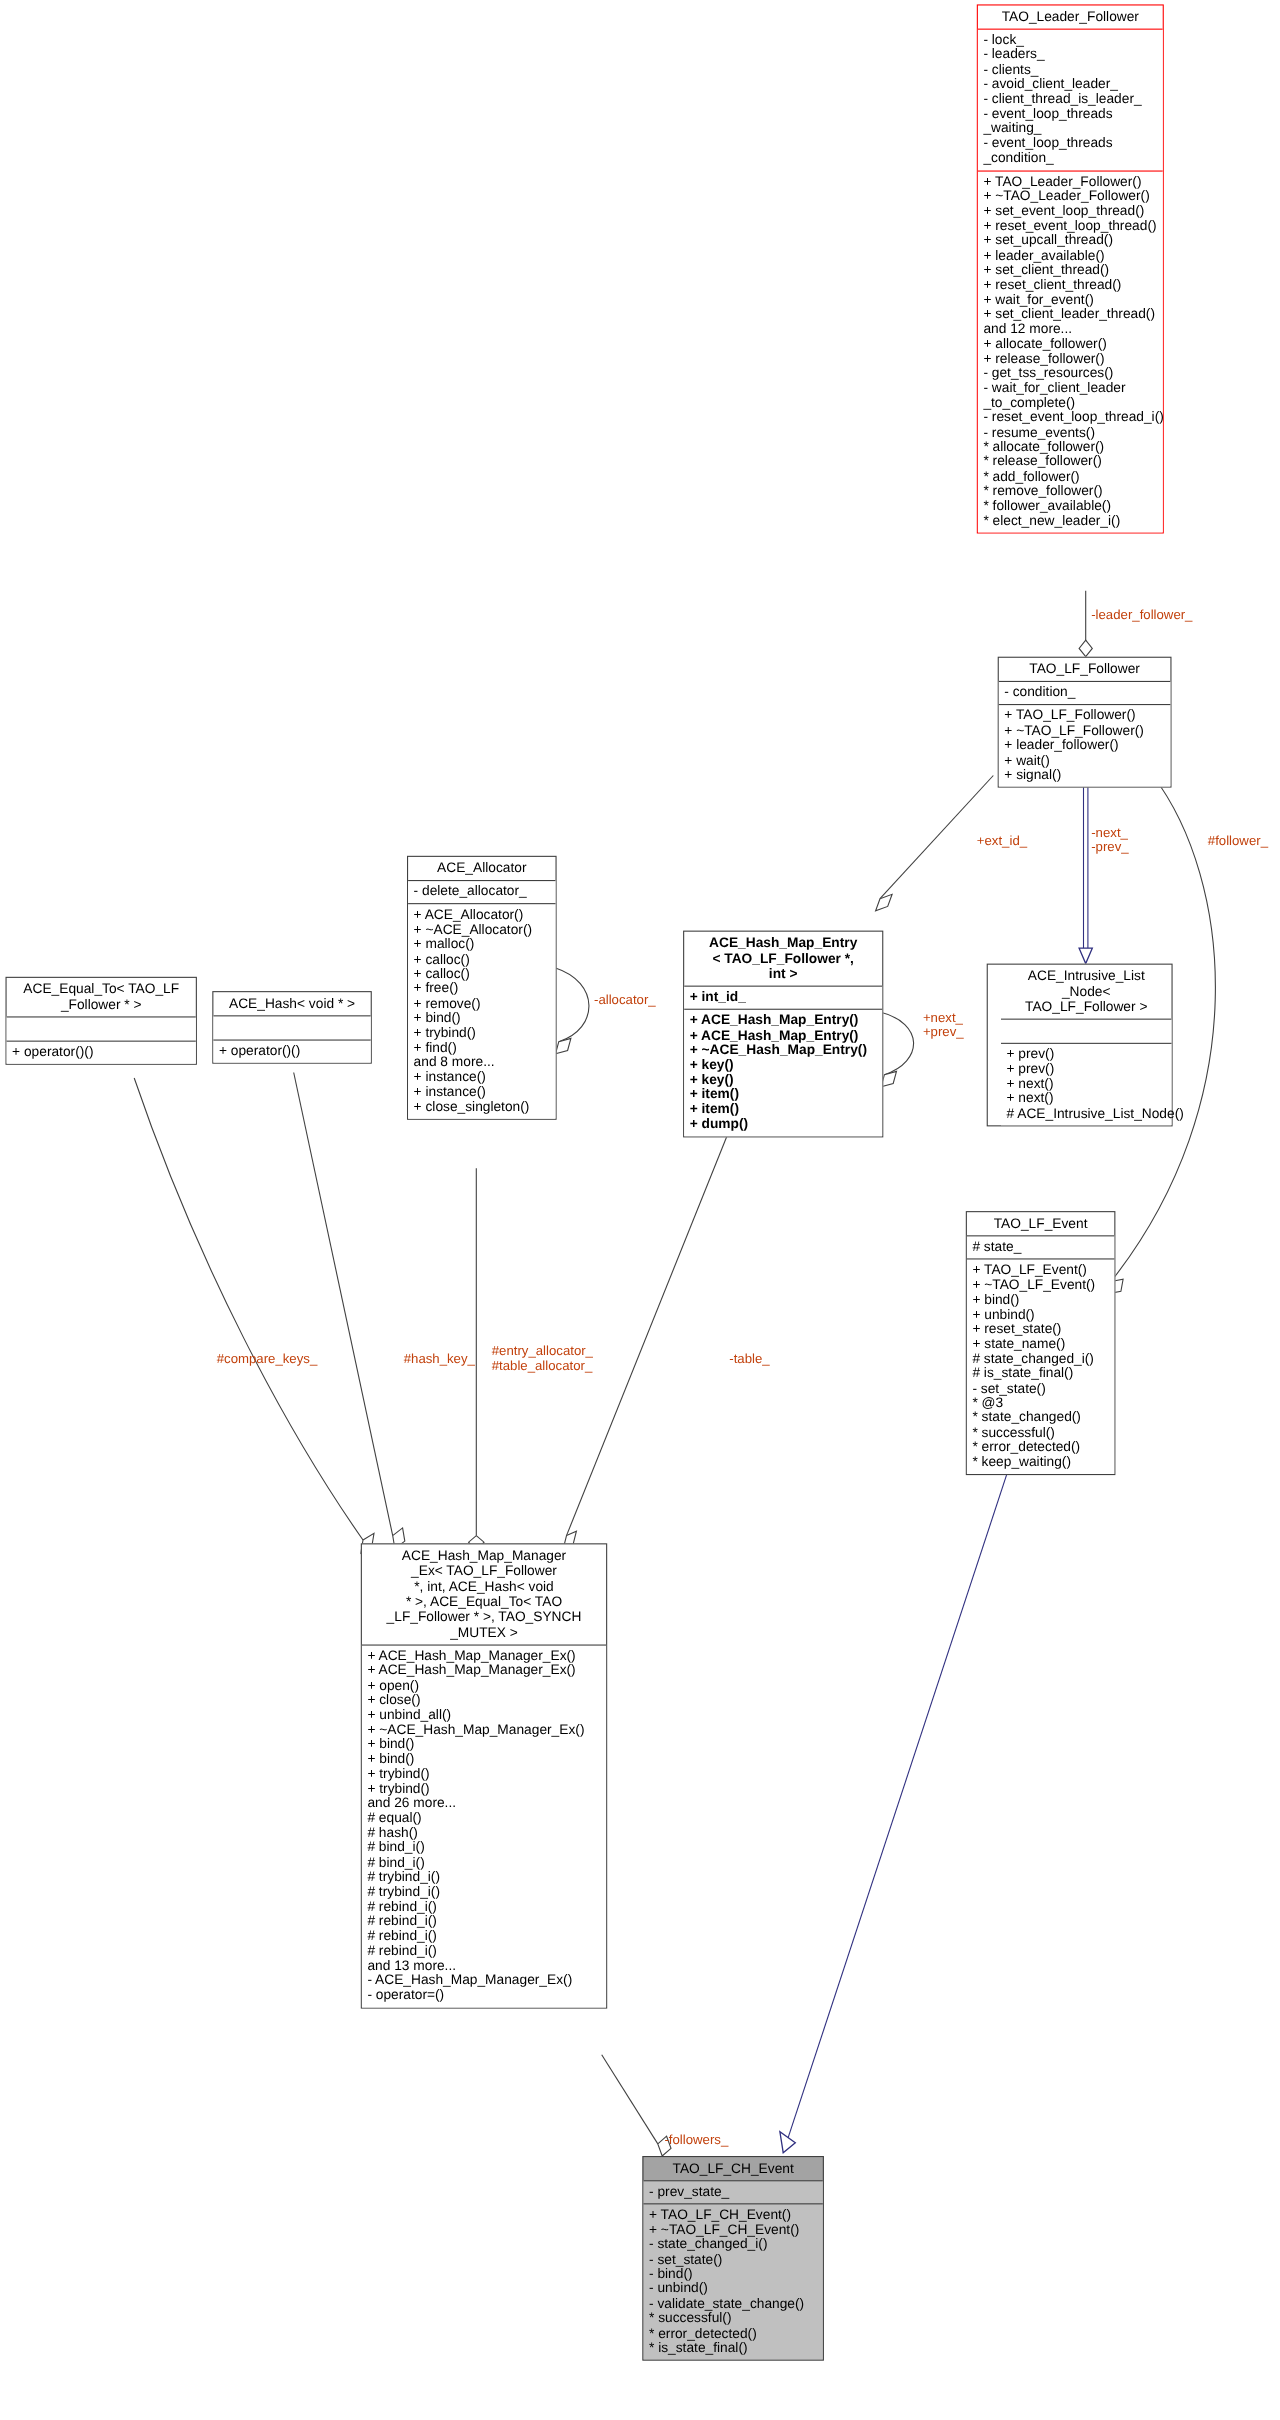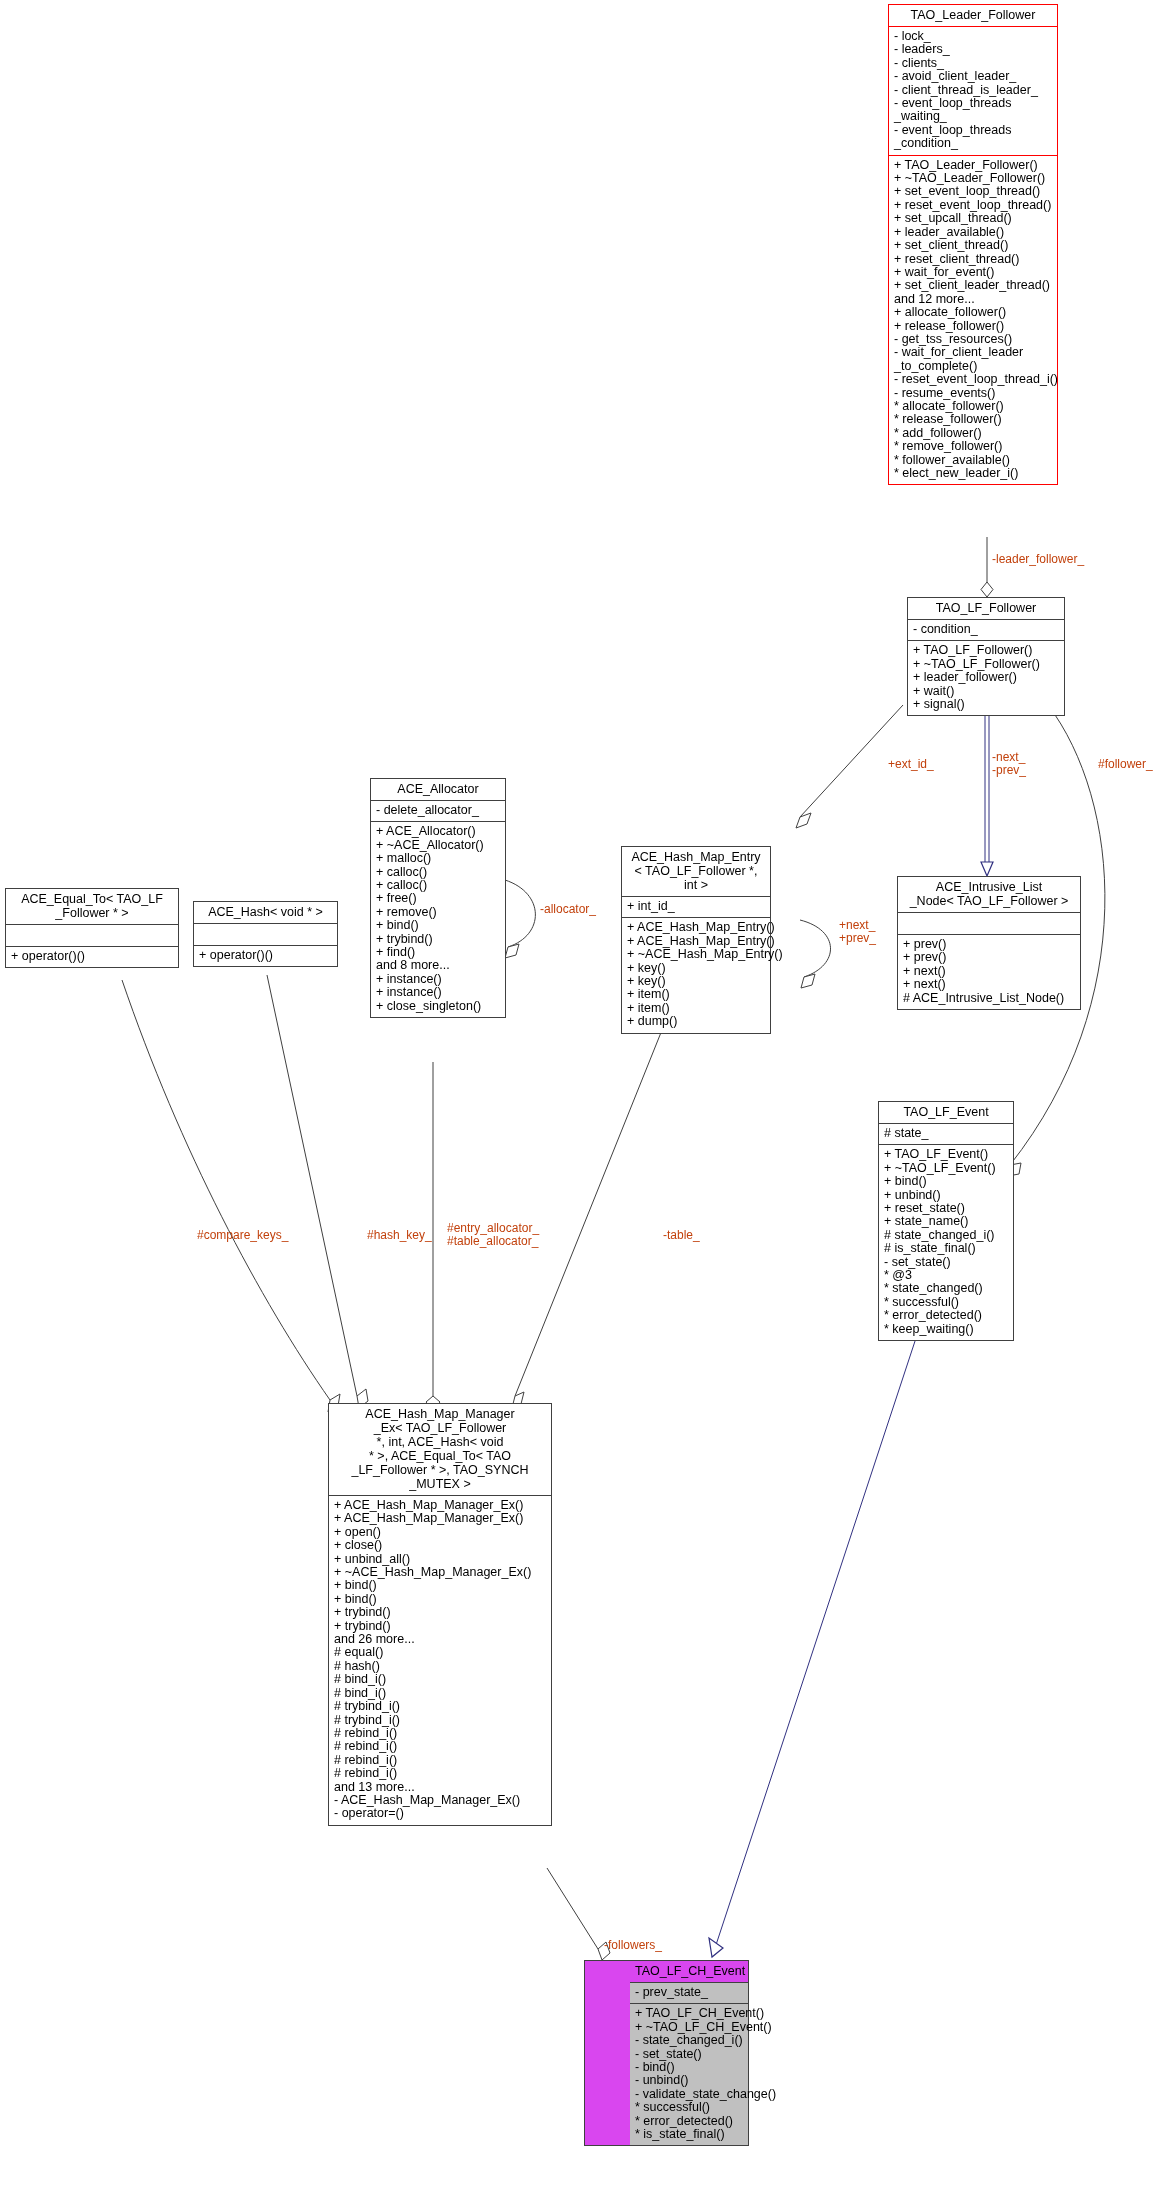--- a/index.html
+++ b/index.html
@@ -33,22 +33,21 @@
     background: #ffffff;
     font-size: 12.5px;
     line-height: 13.6px;
     color: #000000;
     z-index: 2;
   }
   .node.redborder {
     border: 1px solid #ff0000;
   }
   .node.greyfill {
-    background: #d946ef;
-    padding-left: 45px;
+    background: #a3a3a3;
   }
   .node.greyfill .sec {
     background: #c0c0c0;
   }
   .node.thickedge {
     border: 1px solid #404040;
   }
   .title {
     text-align: center;
     padding: 3px 5px 4px 5px;
@@ -211,40 +210,40 @@
     </div>
     <div class="sec">
       <div class="mem">+ TAO_LF_Follower()</div>
       <div class="mem">+ ~TAO_LF_Follower()</div>
       <div class="mem">+ leader_follower()</div>
       <div class="mem">+ wait()</div>
       <div class="mem">+ signal()</div>
     </div>
   </div>
 
-  <div class="node thickedge" style="left:621px; top:846px; width:150px;">
+  <div class="node thickedge" style="left:621px; top:846px; width:182px;font-weight:bold;">
     <div class="title">ACE_Hash_Map_Entry
 &lt; TAO_LF_Follower *,
 int &gt;</div>
     <div class="sec">
       <div class="mem">+ int_id_</div>
     </div>
     <div class="sec">
       <div class="mem">+ ACE_Hash_Map_Entry()</div>
       <div class="mem">+ ACE_Hash_Map_Entry()</div>
       <div class="mem">+ ~ACE_Hash_Map_Entry()</div>
       <div class="mem">+ key()</div>
       <div class="mem">+ key()</div>
       <div class="mem">+ item()</div>
       <div class="mem">+ item()</div>
       <div class="mem">+ dump()</div>
     </div>
   </div>
 
-  <div class="node thickedge" style="left:897px; top:876px; width:184px;">
+  <div class="node thickedge" style="left:897px; top:876px; width:169px;padding-left:12px;">
     <div class="title">ACE_Intrusive_List
 _Node&lt; TAO_LF_Follower &gt;</div>
     <div class="sec empty"></div>
     <div class="sec">
       <div class="mem">+ prev()</div>
       <div class="mem">+ prev()</div>
       <div class="mem">+ next()</div>
       <div class="mem">+ next()</div>
       <div class="mem"># ACE_Intrusive_List_Node()</div>
     </div>

